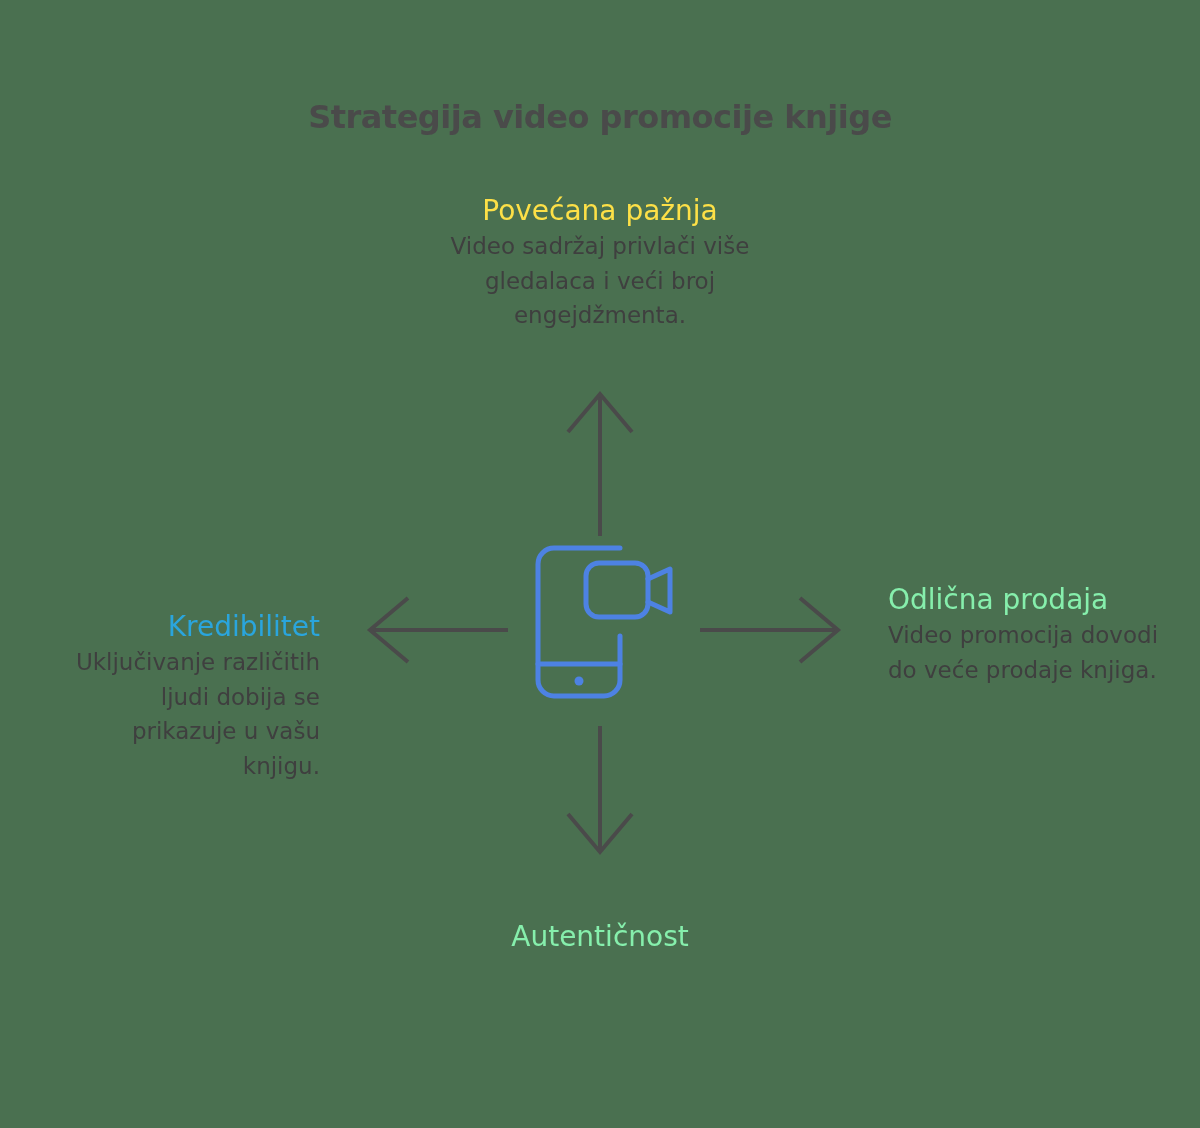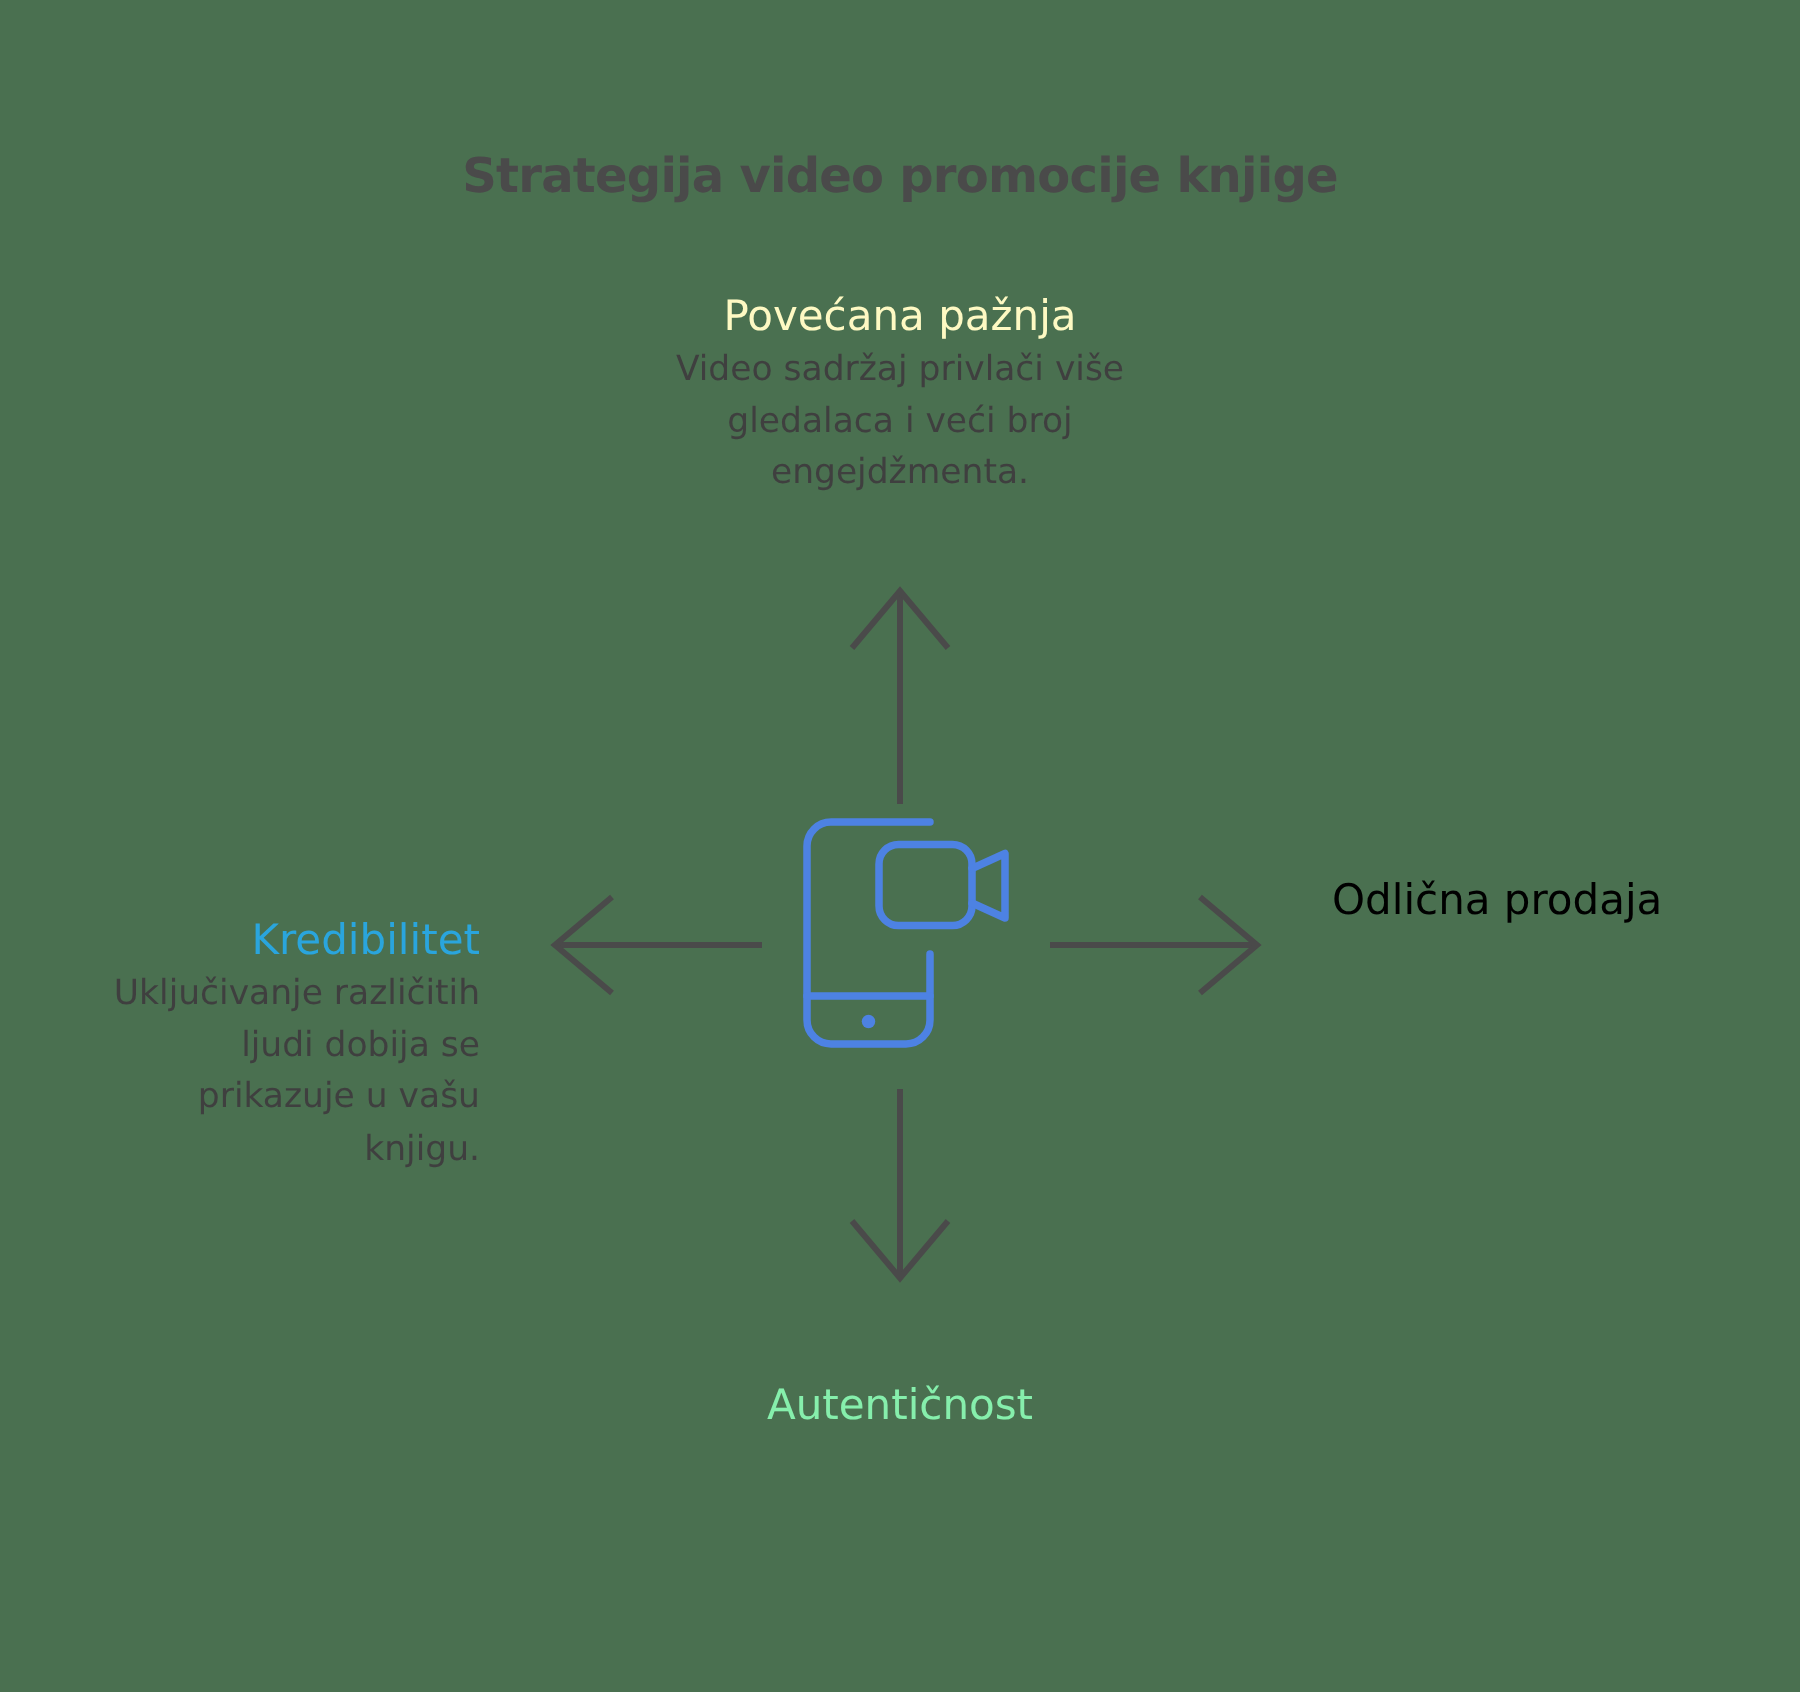--- a/index.html
+++ b/index.html
@@ -52,40 +52,40 @@
     font-family: "DejaVu Sans", sans-serif;
   }
 
   
   .node-top {
     left: 440px;
     top: 194px;
     width: 320px;
     text-align: center;
   }
-  .node-top .node-title { color: #fef9c3; }
+  .node-top .node-title { color: #fde047; }
 
   
   .node-left {
     left: 60px;
     top: 572px;
     width: 260px;
     text-align: right;
     margin-top: 38px;
   }
   .node-left .node-title { color: #2aa5dd; }
 
   
   .node-right {
     left: 888px;
     top: 583px;
     width: 280px;
     text-align: left;
   }
-  .node-right .node-title { color: #000000; }
+  .node-right .node-title { color: #86efac; }
 
   
   .node-bottom {
     left: 440px;
     top: 920px;
     width: 320px;
     text-align: center;
   }
   .node-bottom .node-title { color: #86efac; }
 
@@ -119,20 +119,21 @@
     <div class="node-desc">Video sadržaj privlači više gledalaca i veći broj engejdžmenta.</div>
   </div>
 
   <div class="node node-left">
     <div class="node-title">Kredibilitet</div>
     <div class="node-desc">Uključivanje različitih ljudi dobija se prikazuje u vašu knjigu.</div>
   </div>
 
   <div class="node node-right">
     <div class="node-title">Odlična prodaja</div>
+    <div class="node-desc">Video promocija dovodi do veće prodaje knjiga.</div>
   </div>
 
   <div class="node node-bottom">
     <div class="node-title">Autentičnost</div>
   </div>
 
   <svg class="arrow arrow-up" viewBox="0 0 84 150">
     <path d="M42 150 L42 8" stroke="#4a4a4a" stroke-width="4" fill="none" stroke-linecap="butt"></path>
     <path d="M10 46 L42 8 L74 46" stroke="#4a4a4a" stroke-width="4" fill="none" stroke-linecap="butt" stroke-linejoin="miter"></path>
   </svg>

